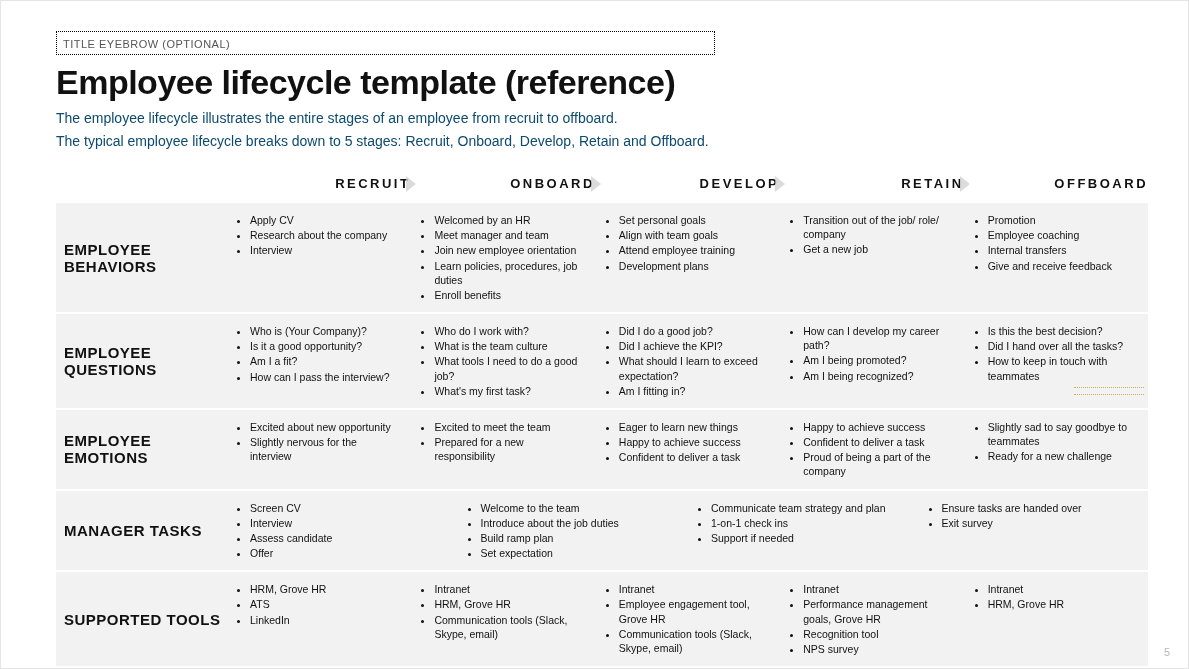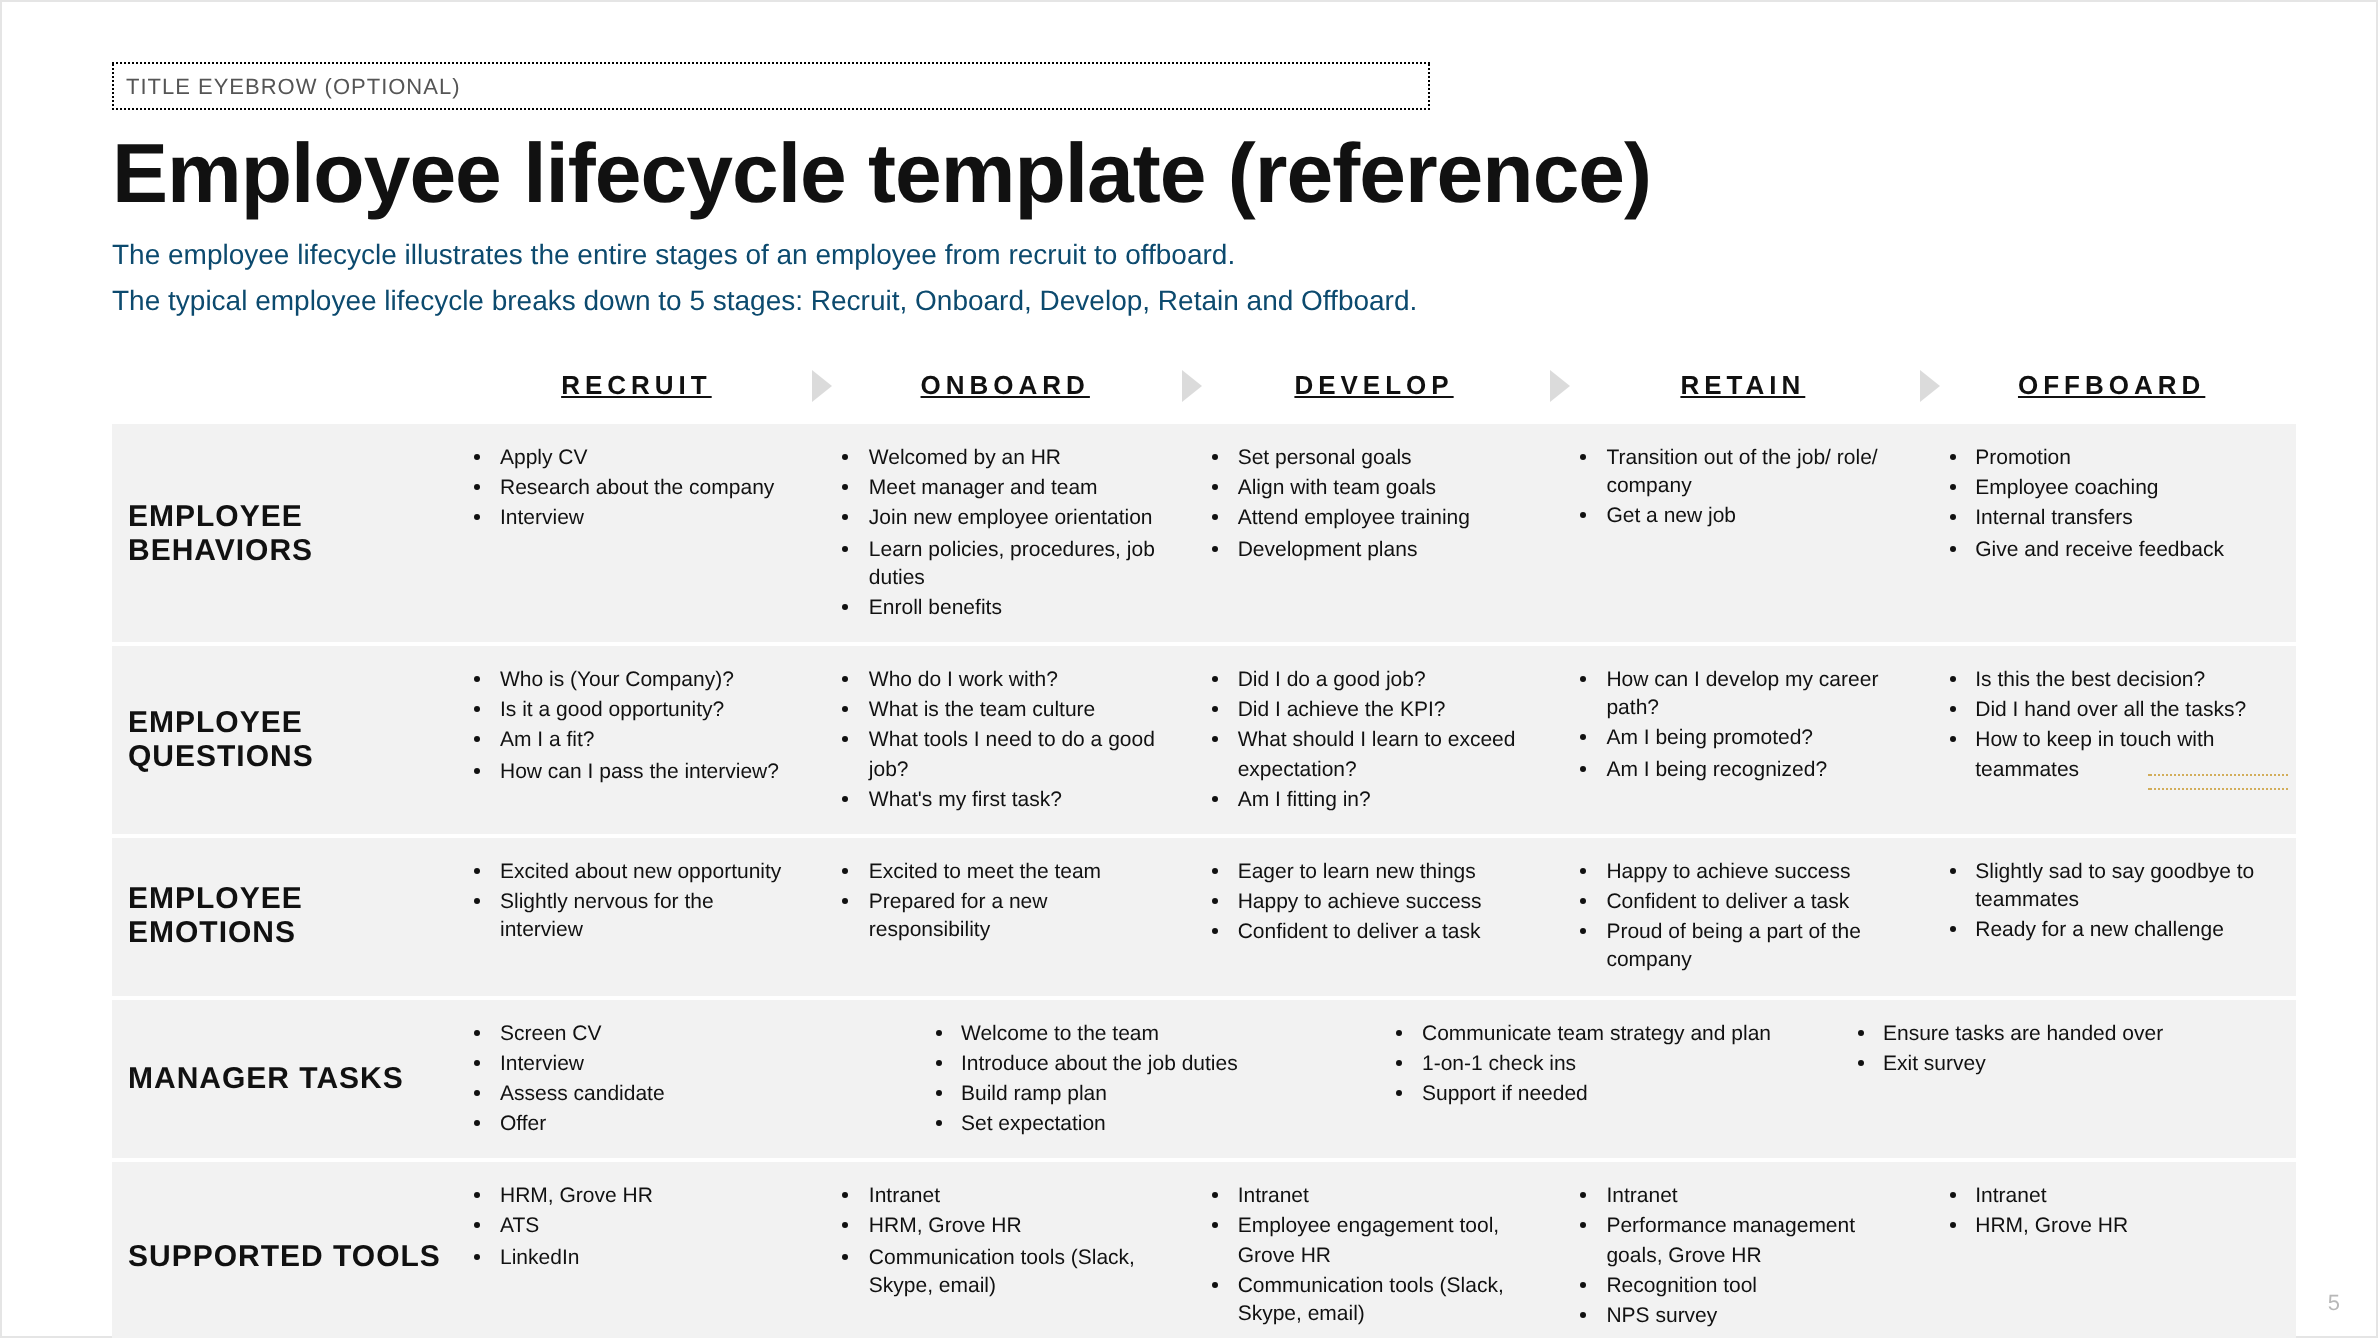--- a/index.html
+++ b/index.html
@@ -28,21 +28,21 @@
     margin-bottom: 6px;
   }
   .eyebrow {
     font-size: 11px;
     letter-spacing: 0.5px;
     color: #555;
     text-align: right;
   }
   h1 {
     margin: 2px 0 6px 0;
-    font-size: 42px;
+    font-size: 34px;
     font-weight: 800;
     letter-spacing: -0.5px;
   }
   h1 .ref { font-weight: 800; }
   .subtitle {
     margin: 2px 0;
     color: #0c4a6e;
     font-size: 14px;
     line-height: 1.5;
   }
@@ -50,26 +50,25 @@
   
   .stages {
     display: flex;
     margin-top: 20px;
     margin-bottom: 8px;
   }
   .row-label-spacer { width: 170px; flex: 0 0 170px; }
   .stage {
     flex: 1 1 0;
     position: relative;
-    text-align: center;
+    text-align: right;
     font-size: 13px;
     font-weight: 800;
     letter-spacing: 2.5px;
     padding: 4px 0;
-    text-decoration: underline;
   }
   .stage .chev {
     position: absolute;
     right: -6px;
     top: 50%;
     transform: translateY(-50%);
     width: 0; height: 0;
     border-top: 8px solid transparent;
     border-bottom: 8px solid transparent;
     border-left: 10px solid #ccc;

